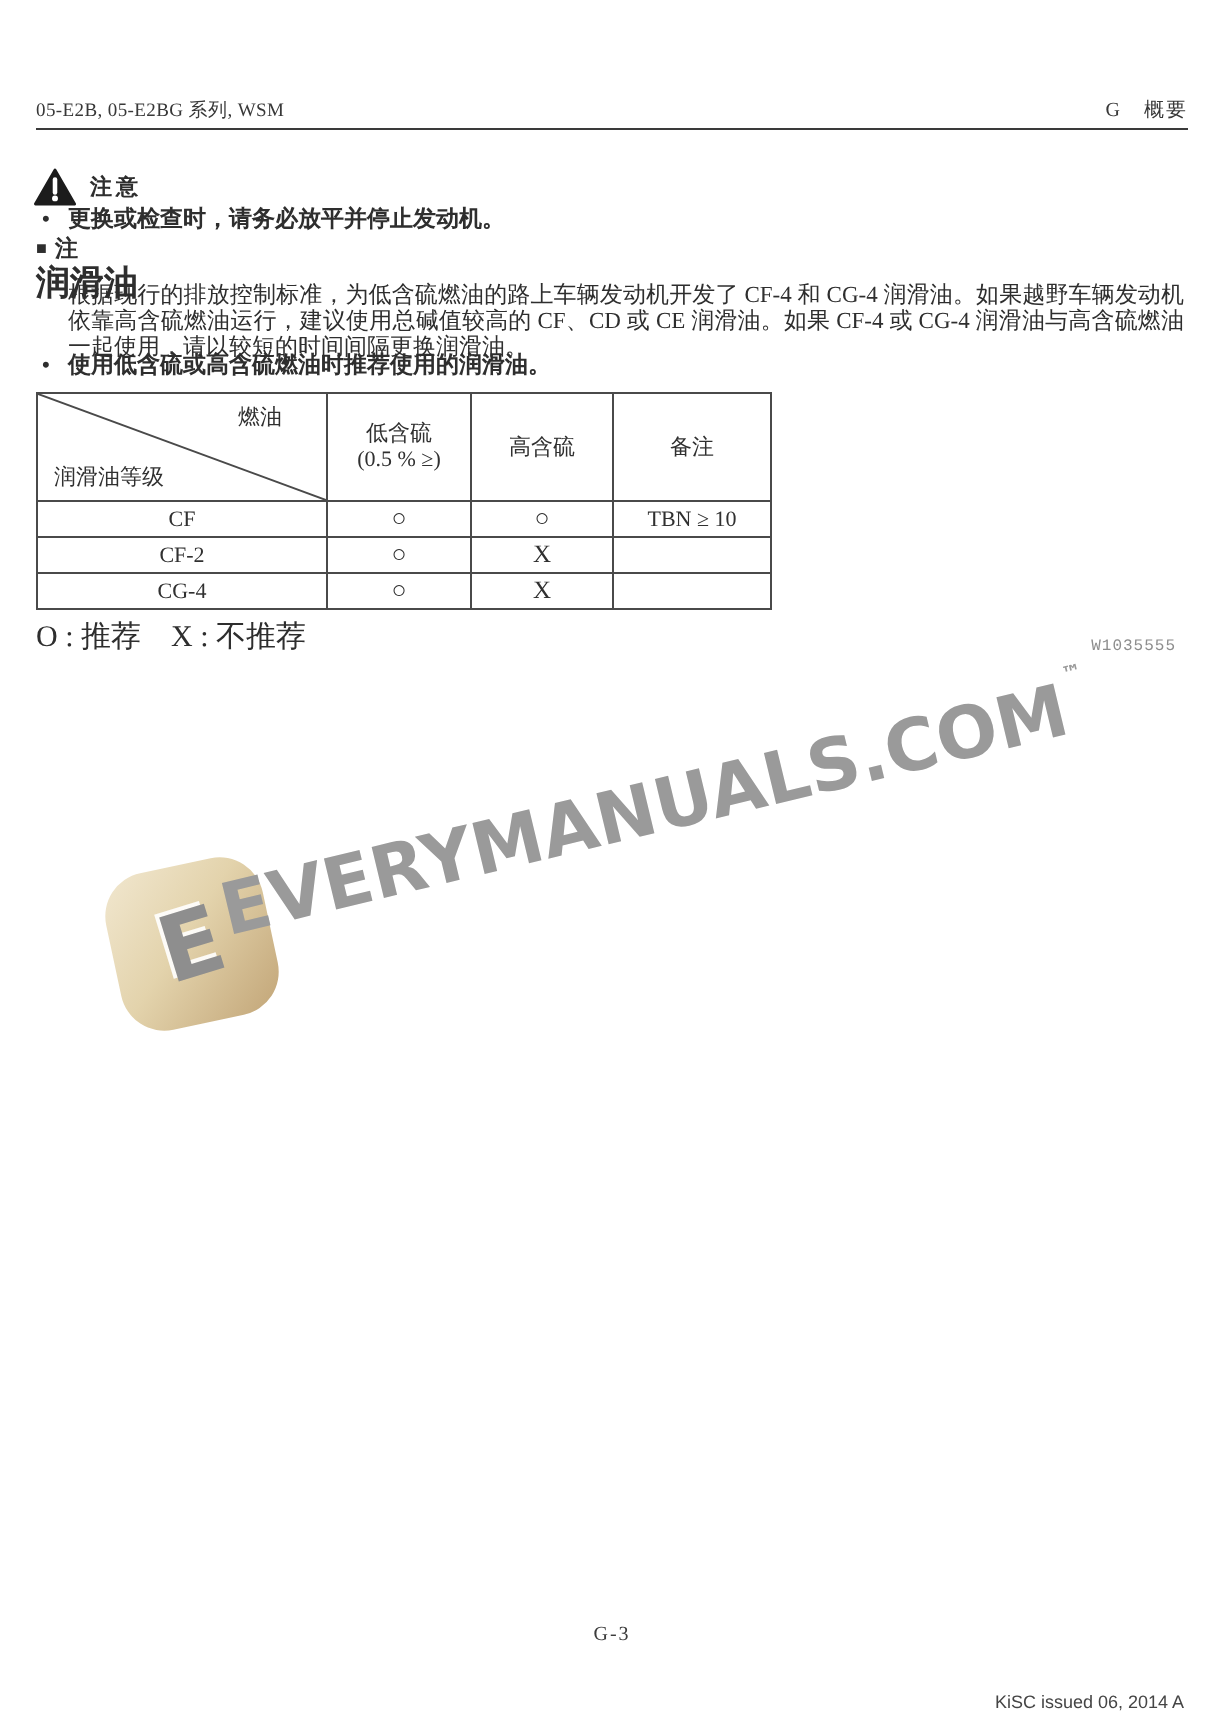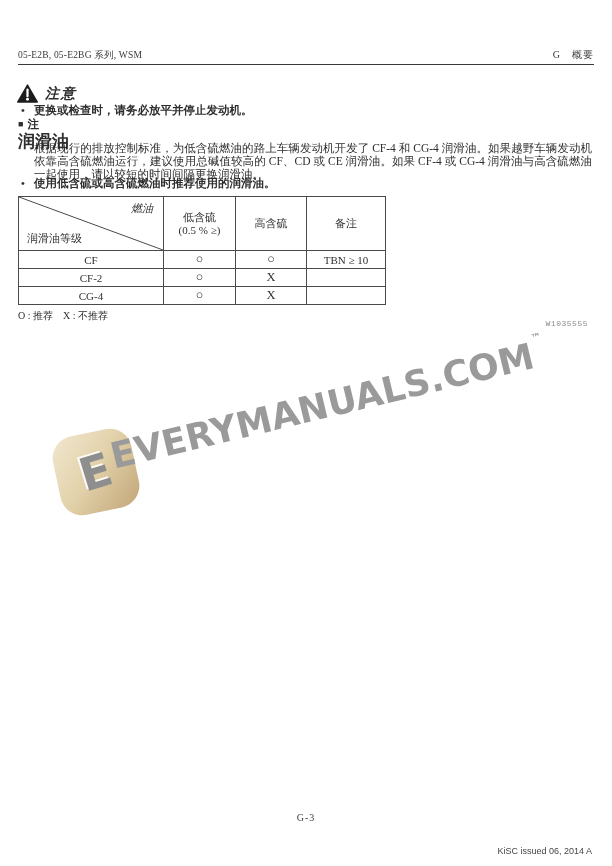--- a/index.html
+++ b/index.html
@@ -15,21 +15,21 @@
     position:absolute; left:18px; right:18px; top:46px; height:16px;
     border-bottom:1.5px solid #3a3a3a;
     display:flex; justify-content:space-between; align-items:flex-end;
     font-size:9.5px; letter-spacing:0.2px; padding-bottom:2px; color:#383838;
   }
   .header .hdr-right { font-size:10px; letter-spacing:1px; }
 
   
   .caution-head { position:absolute; left:17px; top:84px; display:flex; align-items:center; gap:7px; }
   .w-icon svg { display:block; width:21px; height:19px; }
-  .caution-label { font-size:14px; font-weight:bold; letter-spacing:2px;font-style:italic; }
+  .caution-label { font-size:11px; font-weight:bold; letter-spacing:2px; }
 
   .bullet { position:absolute; left:21px; display:flex; font-weight:bold; font-size:11.5px; line-height:13px; }
   .bullet .marker { width:13px; font-size:11px; flex:none; }
   .b1 { top:104px; }
   .b2 { top:177px; }
 
   .note-line { position:absolute; left:18px; top:117px; font-weight:bold; font-size:11.5px; display:flex; align-items:center; gap:4px; }
   .note-line .sq { font-size:9px; position:relative; top:-0.5px; }
   .sec-title { position:absolute; left:18px; top:130px; font-weight:bold; font-size:17px; }
 
@@ -46,26 +46,26 @@
   .spec-table td { border:1px solid #4a4a4a; text-align:center; vertical-align:middle; padding:0; }
   .spec-table .hrow td { height:53px; }
   .spec-table .drow td { height:17px; }
   .col-grade  { width:144px; }
   .col-low    { width:71px; }
   .col-high   { width:70px; }
   .col-remark { width:78px;margin-left:28px; }
 
   .corner { position:relative; }
   .corner svg { position:absolute; left:0; top:0; width:100%; height:100%; }
-  .corner-tr { position:absolute; top:4px; right:10px;font-style:italic; }
+  .corner-tr { position:absolute; top:4px; right:22px; }
   .corner-bl { position:absolute; bottom:4px; left:8px;margin-top:40px; }
   .subhead div { line-height:13px; }
   .cval { font-size:12.5px; }
 
-  .legend { position:absolute; left:18px; top:309px; font-size:10px; }
+  .legend { position:absolute; left:18px; top:309px; font-size:15px; }
   .refcode {
     position:absolute; right:24px; top:319px; font-size:8px; color:#8d8d8d;
     font-family:Liberation Mono, monospace; letter-spacing:0.5px;
   }
 
   
   .watermark { position:absolute; left:0; top:330px; width:612px; height:200px; }
   .wm-logo {
     position:absolute; left:56px; top:102px; width:80px; height:80px; border-radius:22px;
     background:linear-gradient(135deg,#f1e7cf 0%,#e3d3ac 45%,#c2a577 100%);

